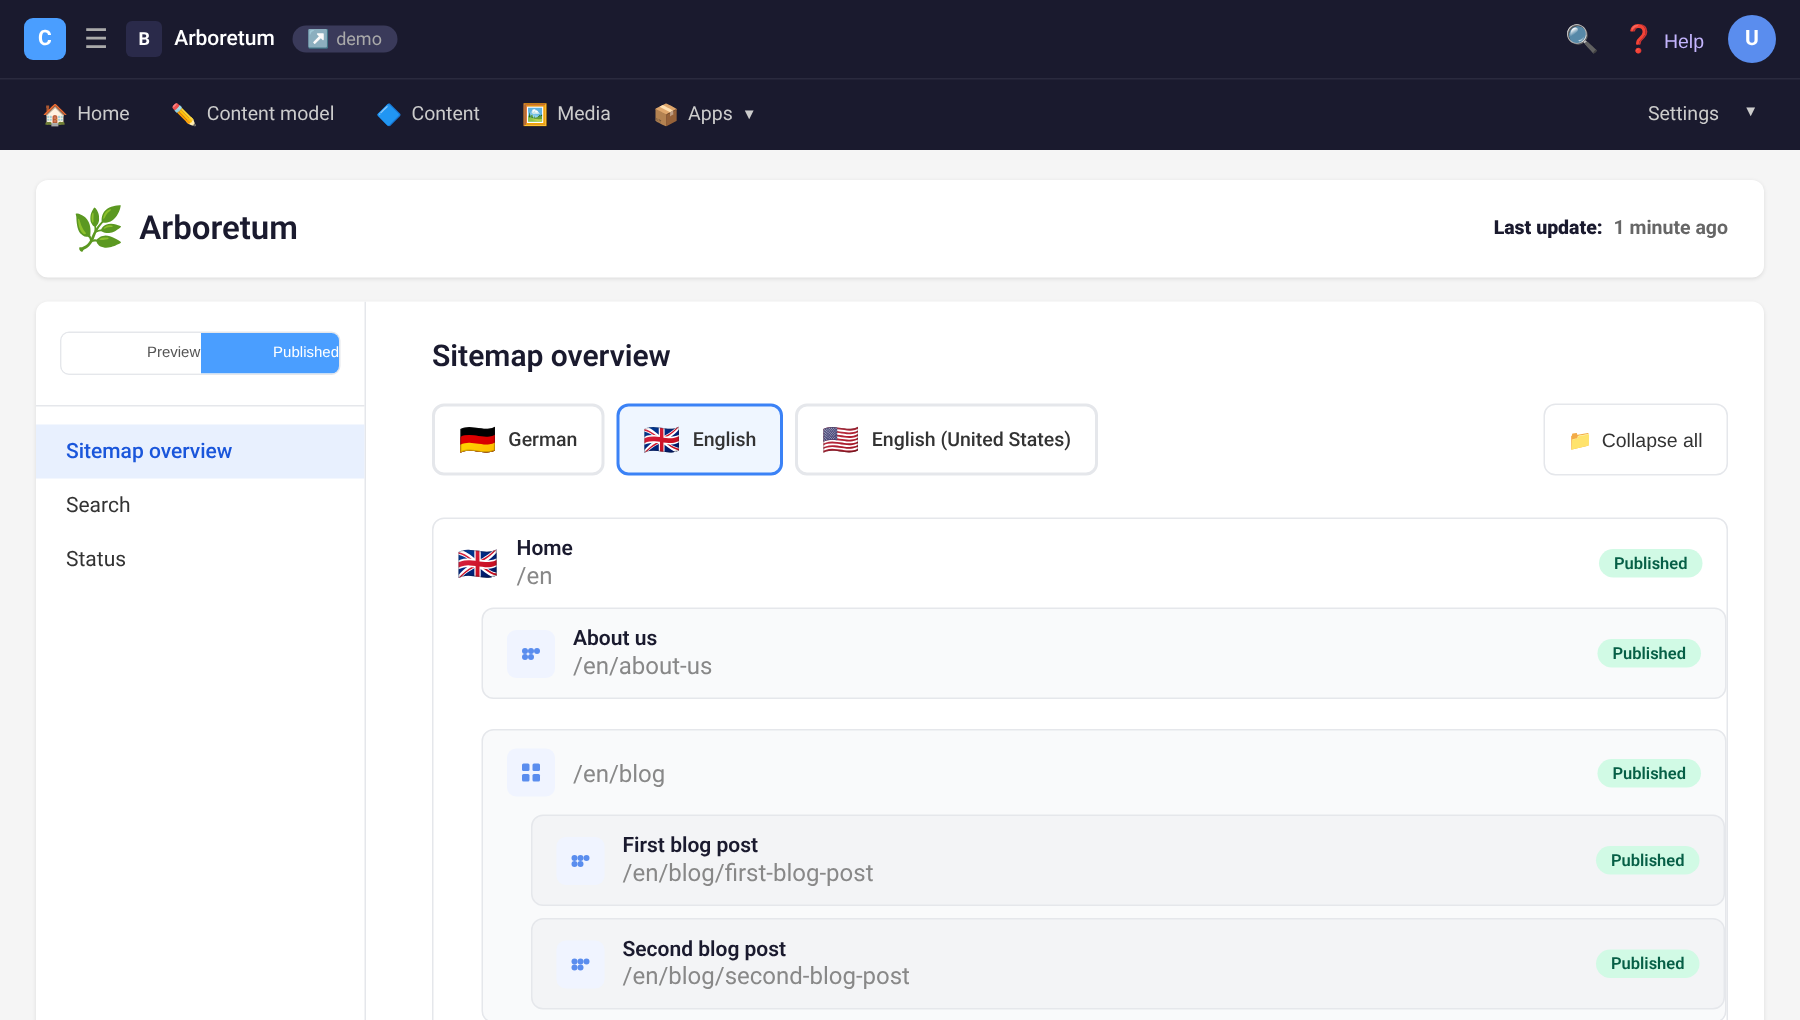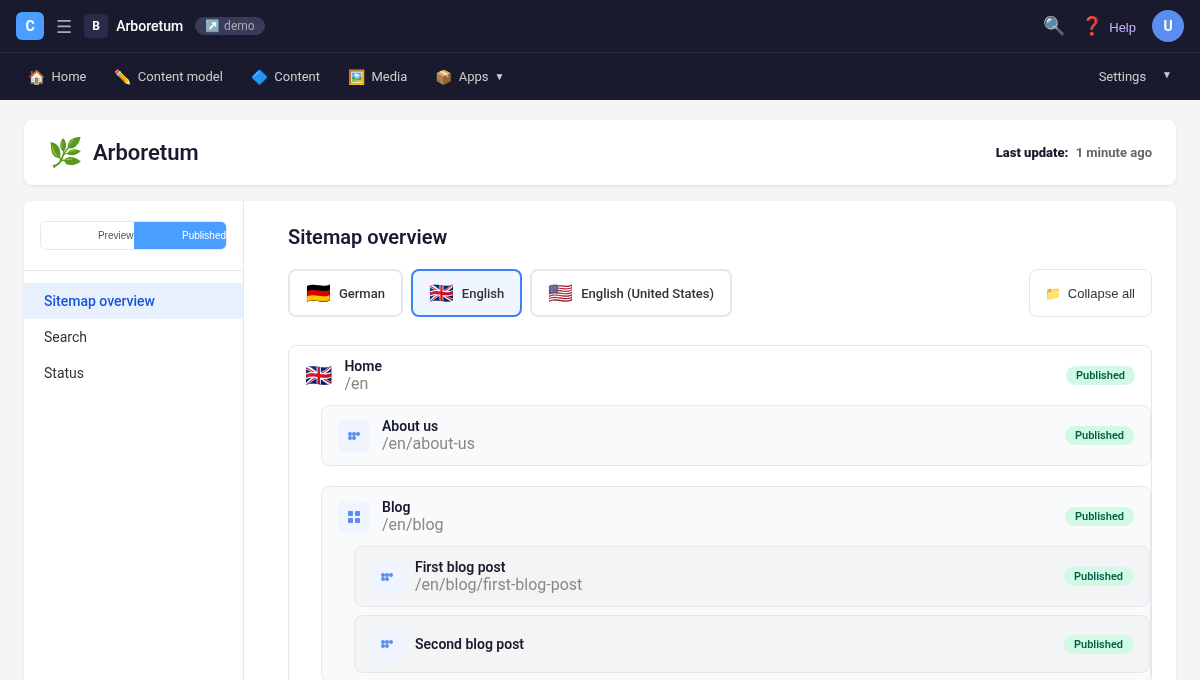--- a/index.html
+++ b/index.html
@@ -448,21 +448,20 @@
               <div class="tree-item-row">
                 <div class="tree-item-icon">
                   <svg width="14" height="14" viewBox="0 0 14 14" fill="#5a8dee">
                     <rect x="1" y="1" width="5" height="5" rx="1"></rect>
                     <rect x="8" y="1" width="5" height="5" rx="1"></rect>
                     <rect x="1" y="8" width="5" height="5" rx="1"></rect>
                     <rect x="8" y="8" width="5" height="5" rx="1"></rect>
                   </svg>
                 </div>
                 <div class="tree-item-info">
-                  <div class="tree-item-name">Blog</div>
                   <div class="tree-item-path">/en/blog</div>
                 </div>
                 <span class="status-badge status-published">Published</span>
               </div>
 
               <div class="tree-grandchildren">
 
                 <div class="tree-grandchild">
                   <div class="tree-item-row">
                     <div class="tree-item-icon">
@@ -488,20 +487,21 @@
                       <svg width="14" height="14" viewBox="0 0 14 14" fill="none">
                         <circle cx="7" cy="5" r="2" fill="#5a8dee"></circle>
                         <circle cx="3" cy="5" r="2" fill="#5a8dee"></circle>
                         <circle cx="11" cy="5" r="2" fill="#5a8dee"></circle>
                         <circle cx="7" cy="9" r="2" fill="#5a8dee"></circle>
                         <circle cx="3" cy="9" r="2" fill="#5a8dee"></circle>
                       </svg>
                     </div>
                     <div class="tree-item-info">
                       <div class="tree-item-name">Second blog post</div>
+                      <div class="tree-item-path">/en/blog/second-blog-post</div>
                     </div>
                     <span class="status-badge status-published">Published</span>
                   </div>
                 </div>
 
               </div>
             </div>
 
           </div>
         </div>

